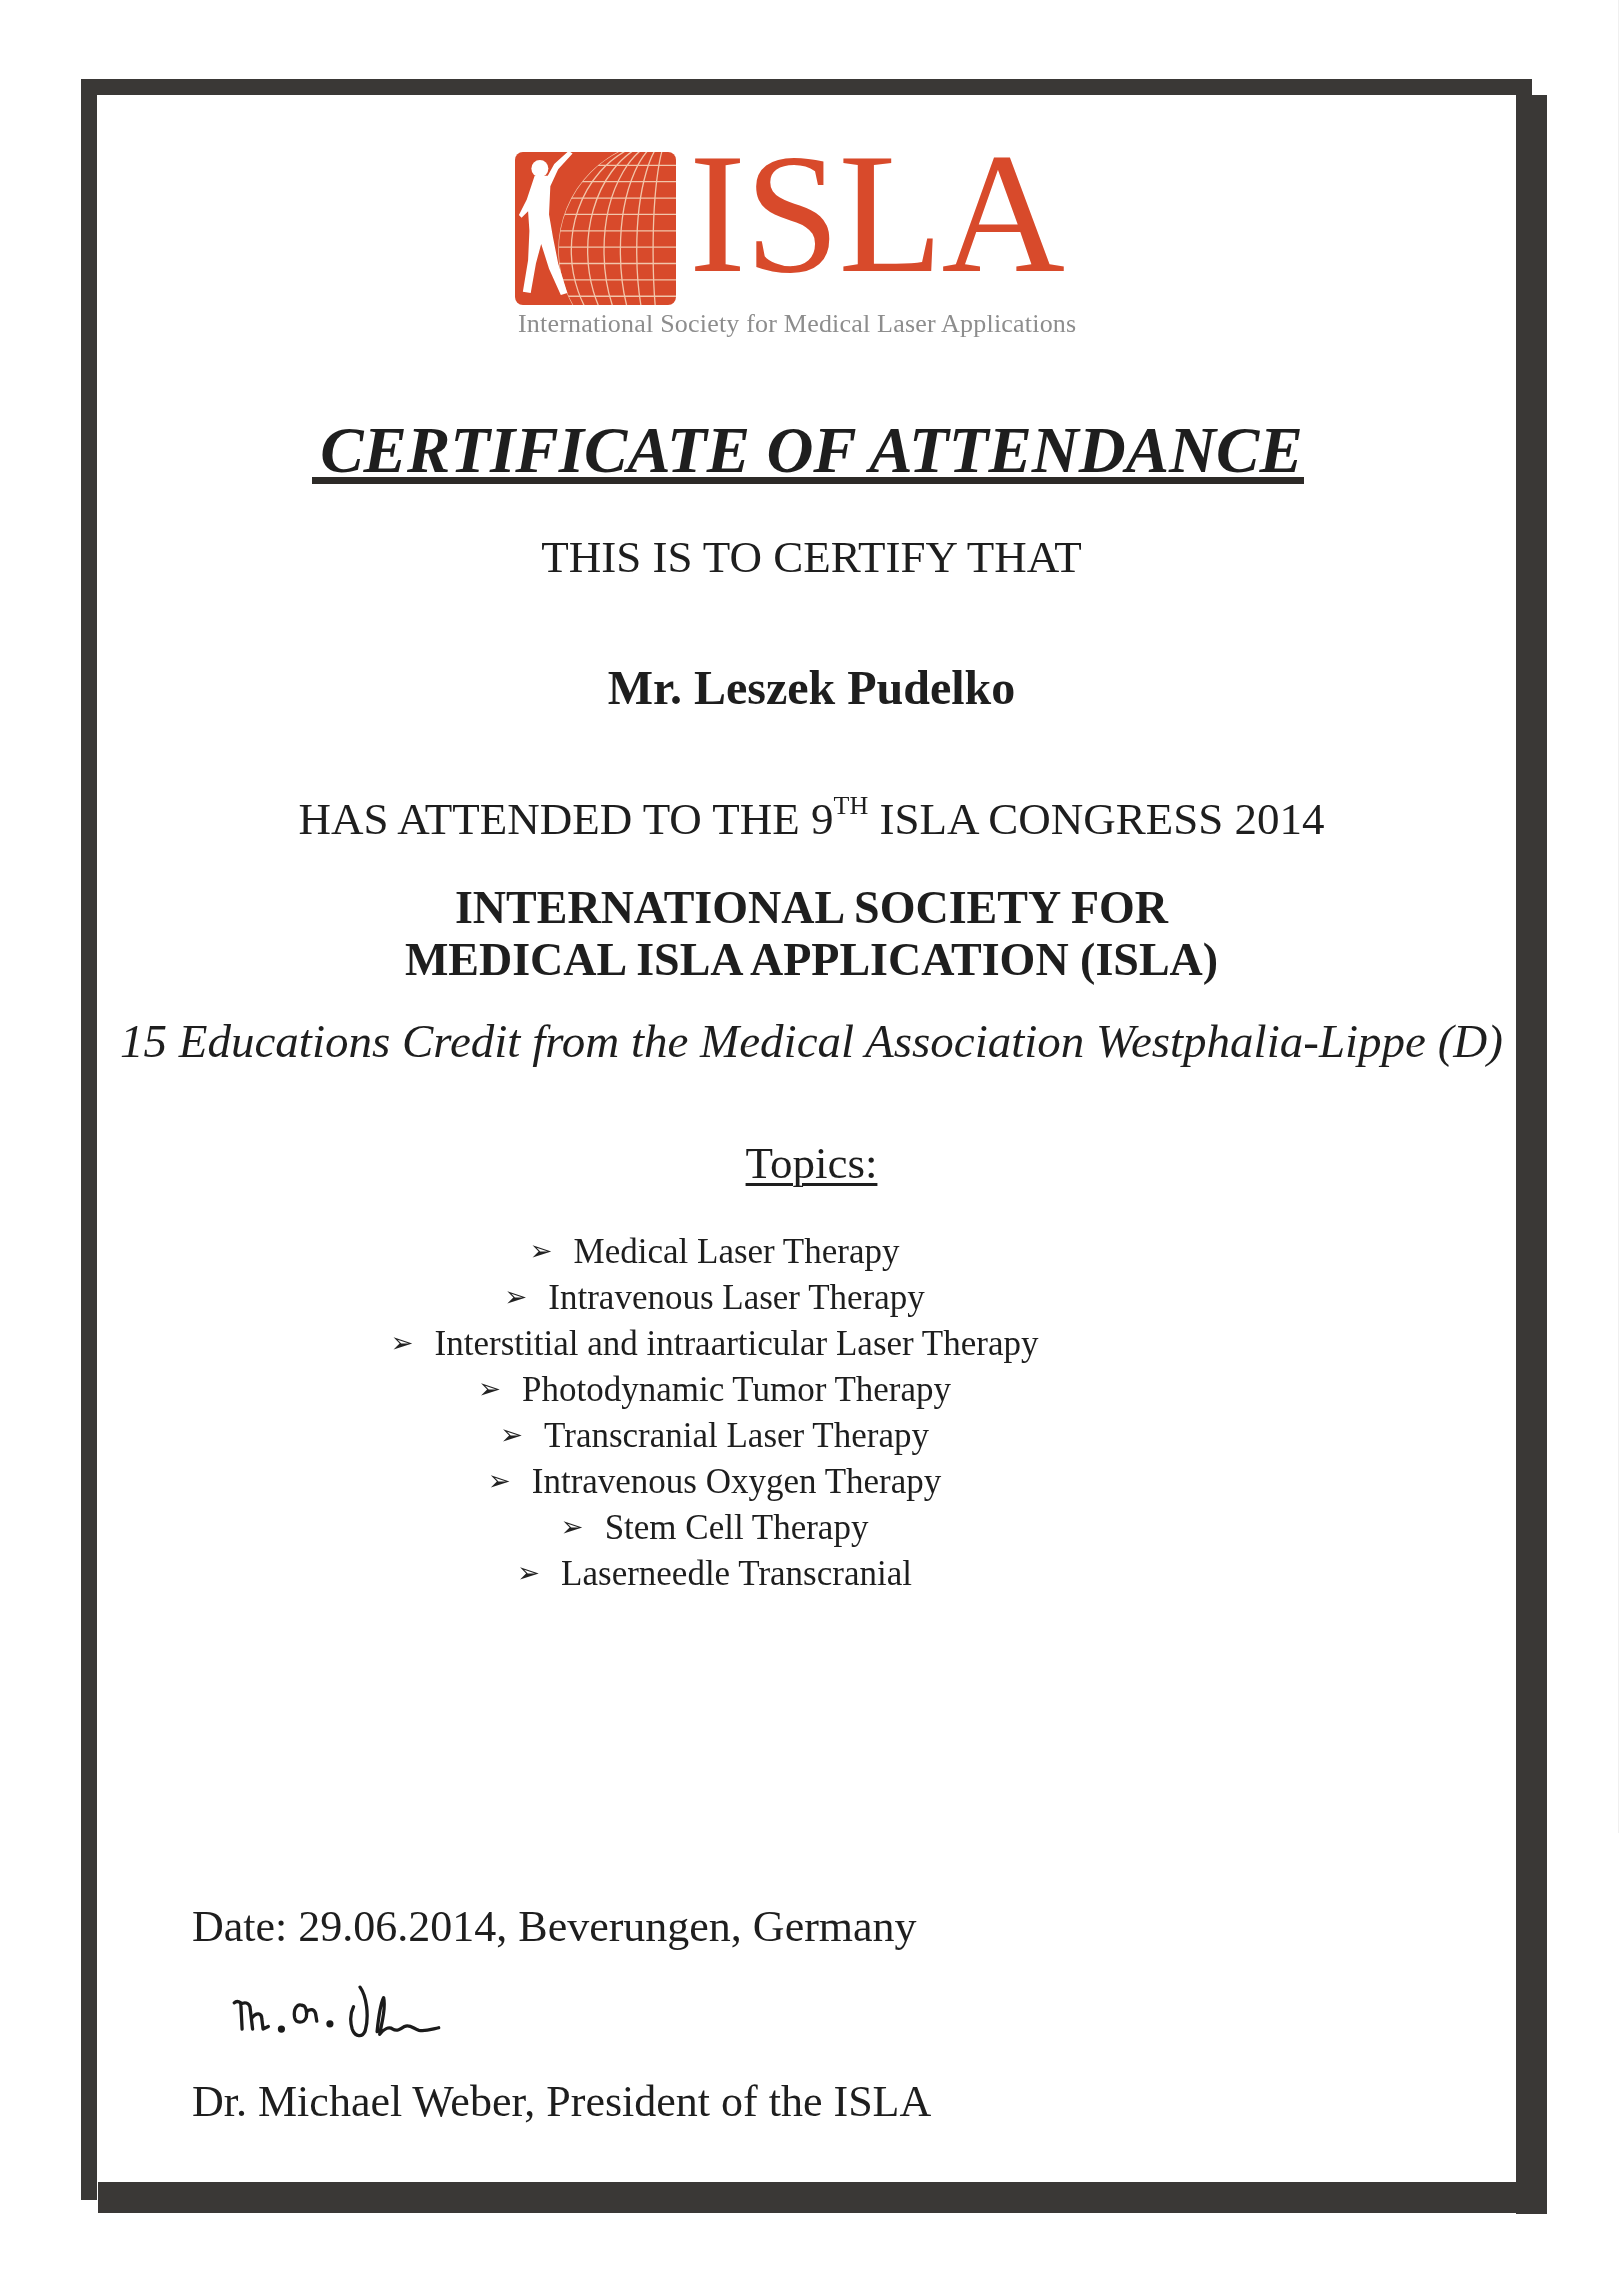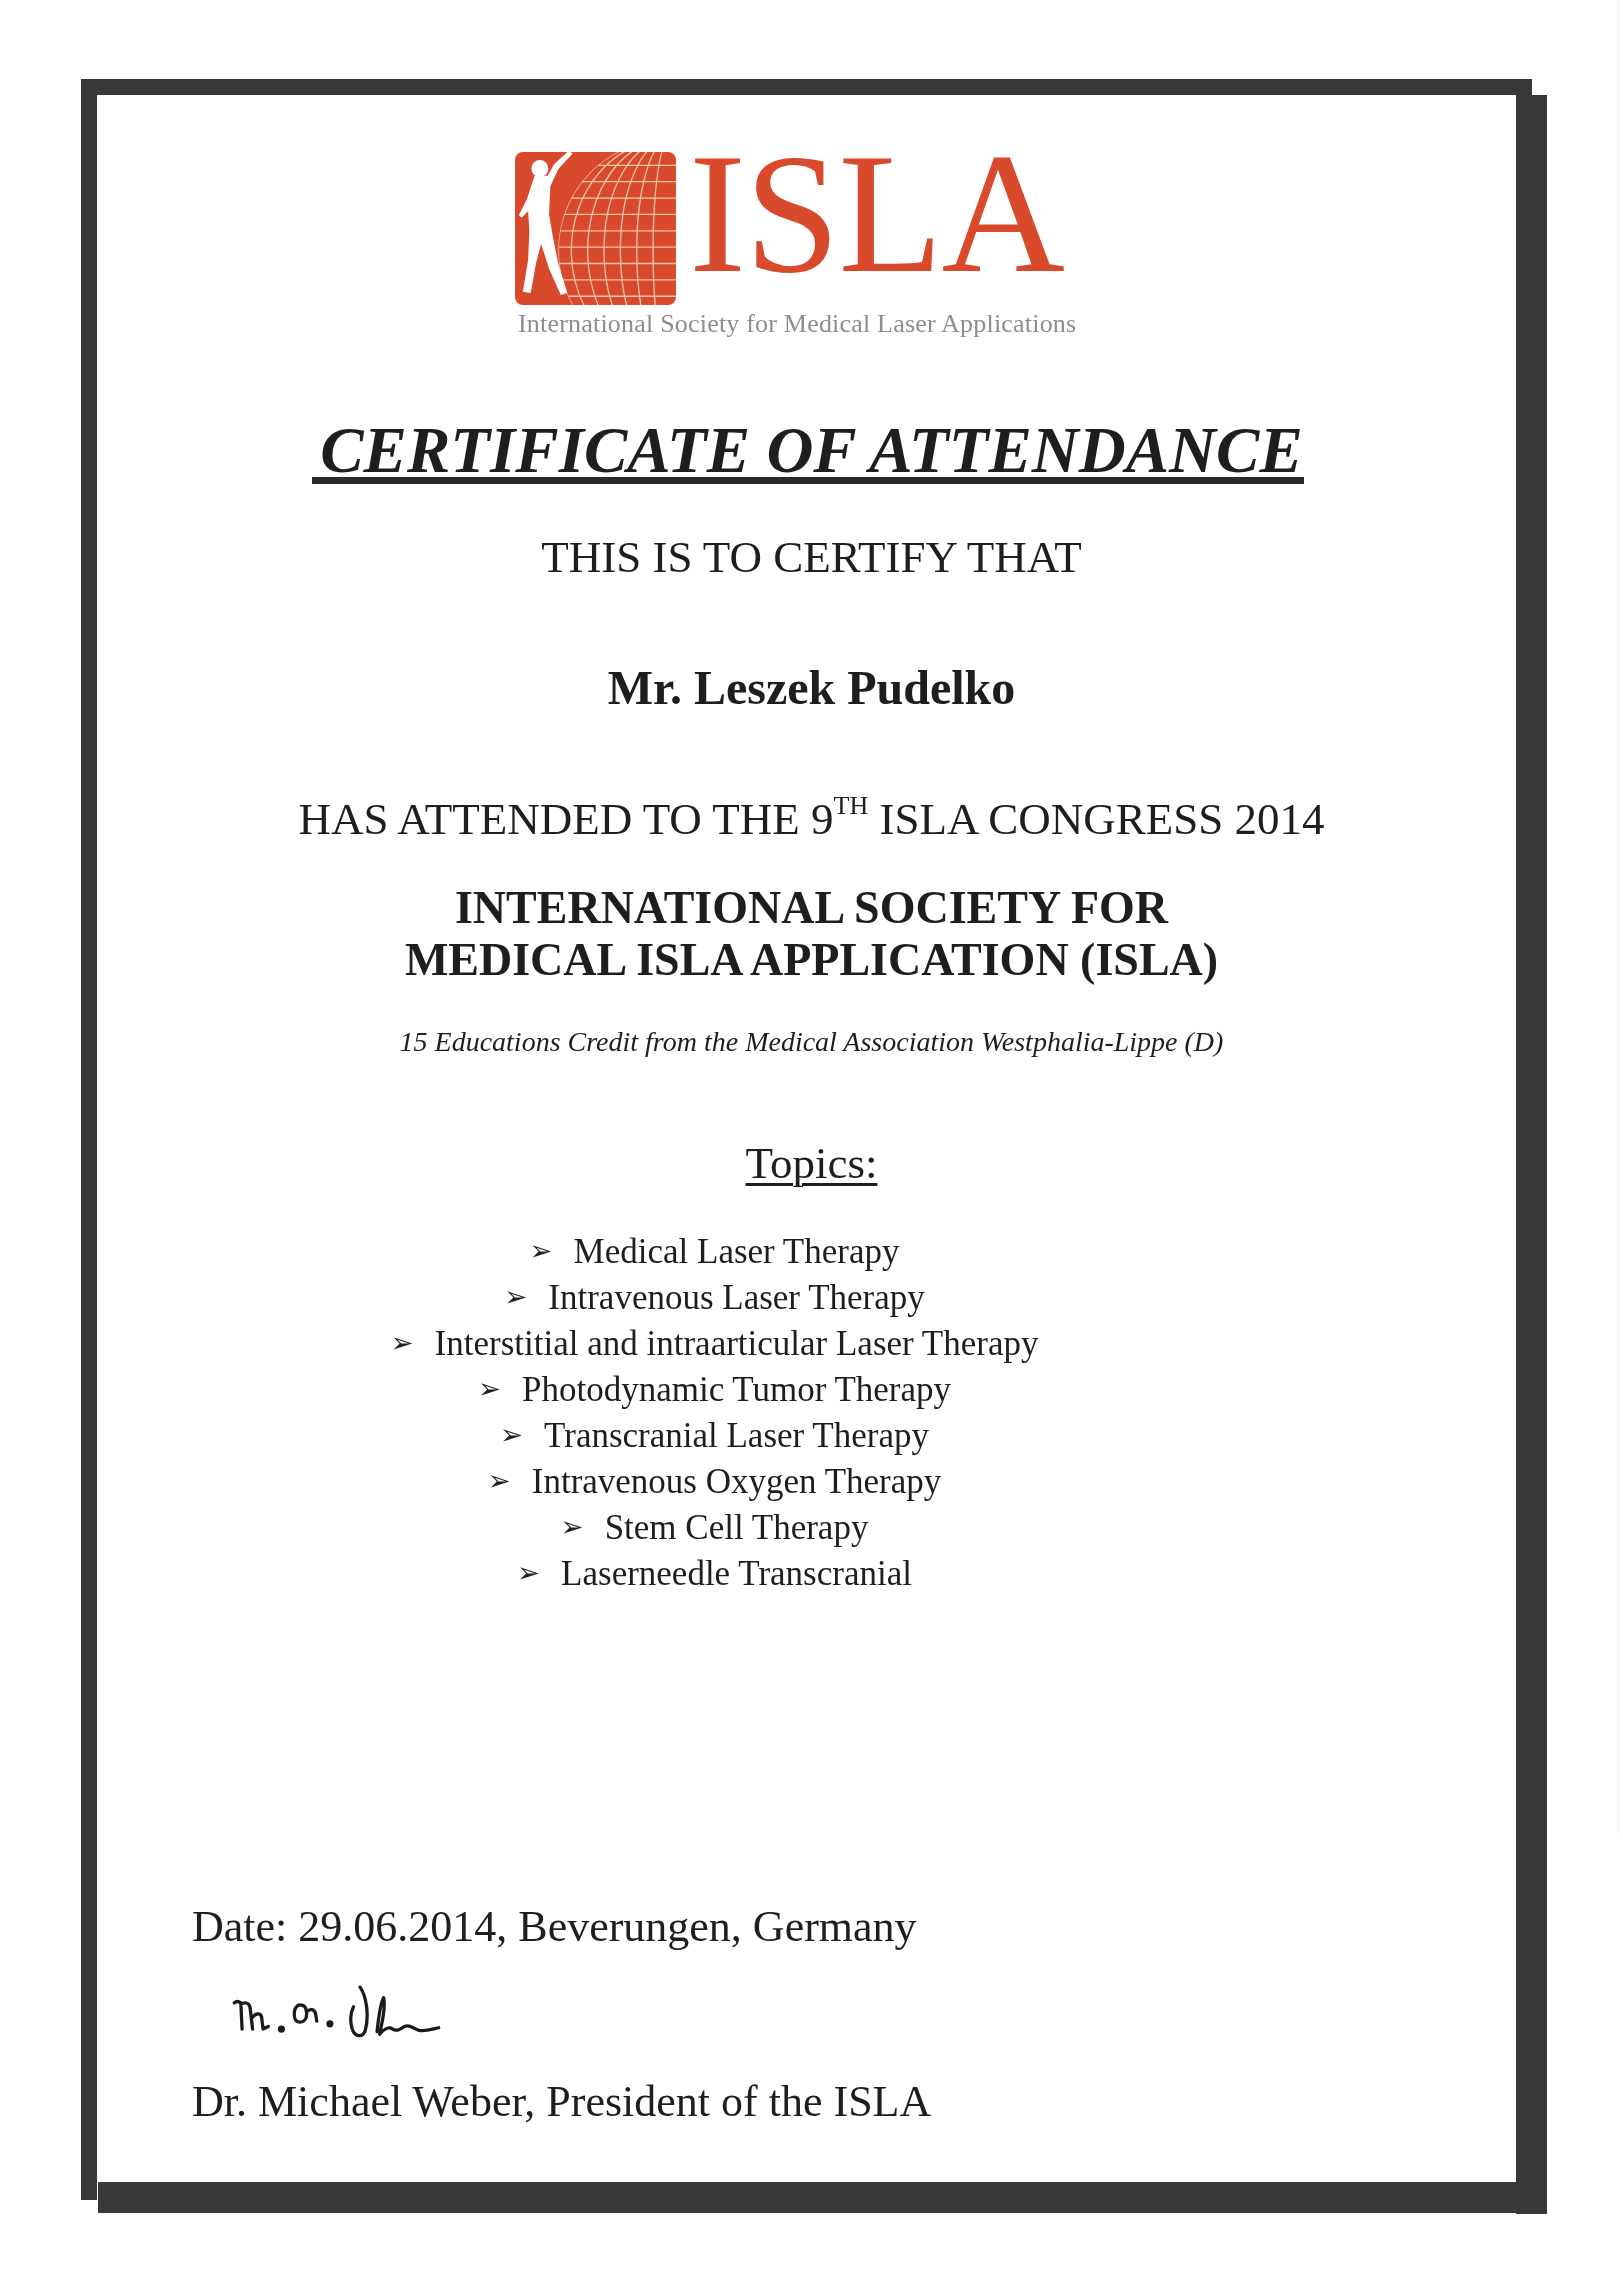--- a/index.html
+++ b/index.html
@@ -26,21 +26,21 @@
 
   #cert-title { top: 414px; font-size: 65px; line-height: 72px; font-weight: bold; font-style: italic; }
   #cert-title-underline { left: 312px; top: 477px; width: 992px; height: 6.5px; background: #2d2a27; }
 
   #certify-line { top: 533px; font-size: 45px; line-height: 49px; }
   #recipient-name { top: 662px; font-size: 48px; line-height: 52px; font-weight: bold; }
   #attended-line { top: 795px; font-size: 45px; line-height: 49px; }
   #attended-line sup { font-size: 26px; vertical-align: 19.6px; line-height: 0; }
 
   #org-name { top: 882px; font-size: 46px; line-height: 52px; font-weight: bold; }
-  #credit-line { top: 1020px; font-size: 28px; line-height: 43px; font-style: italic; }
+  #credit-line { top: 1020px; font-size: 47px; line-height: 43px; font-style: italic; }
 
   #topics-heading { top: 1139px; font-size: 45px; line-height: 49px; }
   #topics-heading span { text-decoration: underline; text-decoration-thickness: 2.6px; text-underline-offset: 5.2px; }
 
   #topics-list { top: 1229px; left: 0; width: 1429px; margin: 0; padding: 0; list-style: none; }
   #topics-list li { display: block; text-align: center; height: 46px; font-size: 35px; line-height: 43px; white-space: nowrap; }
   .bullet { display: inline-block; font-size: 27.5px; margin-right: 21px; vertical-align: 2.6px; color: #222; }
 
   #date-line { left: 192px; top: 1903px; font-size: 44px; line-height: 48px; white-space: nowrap; }
   #signature { left: 229px; top: 1983px; width: 249px; height: 79px; }

